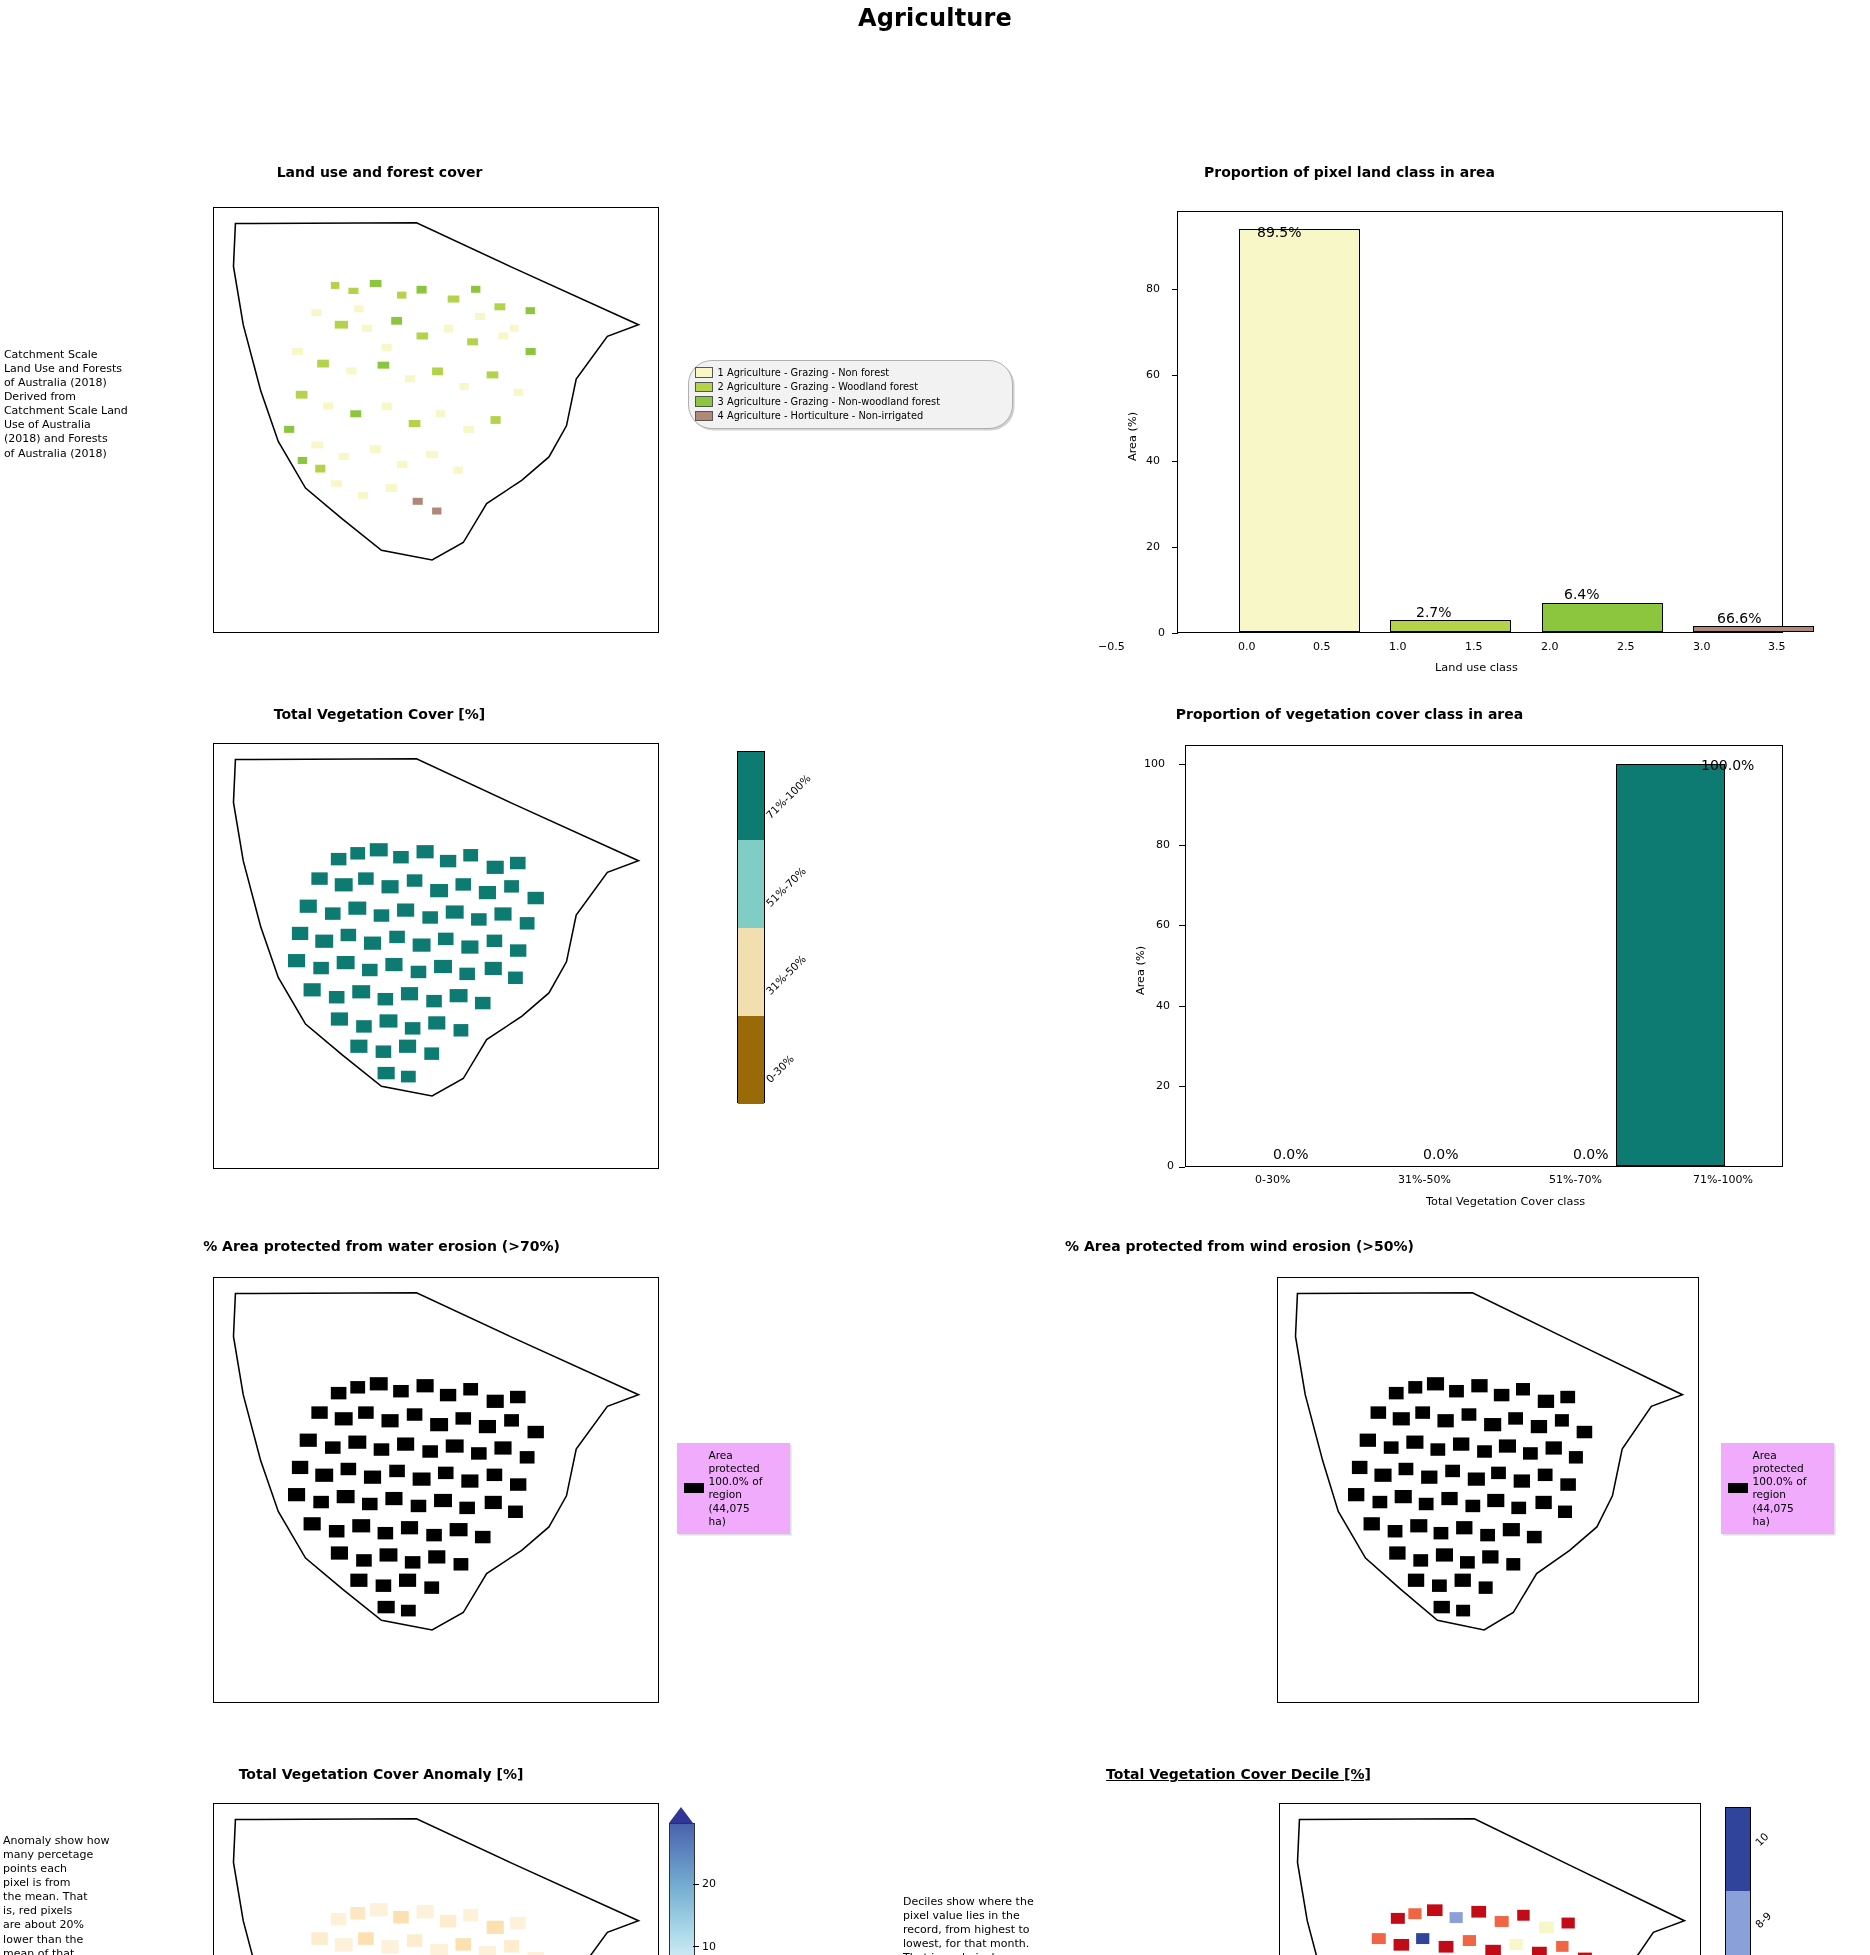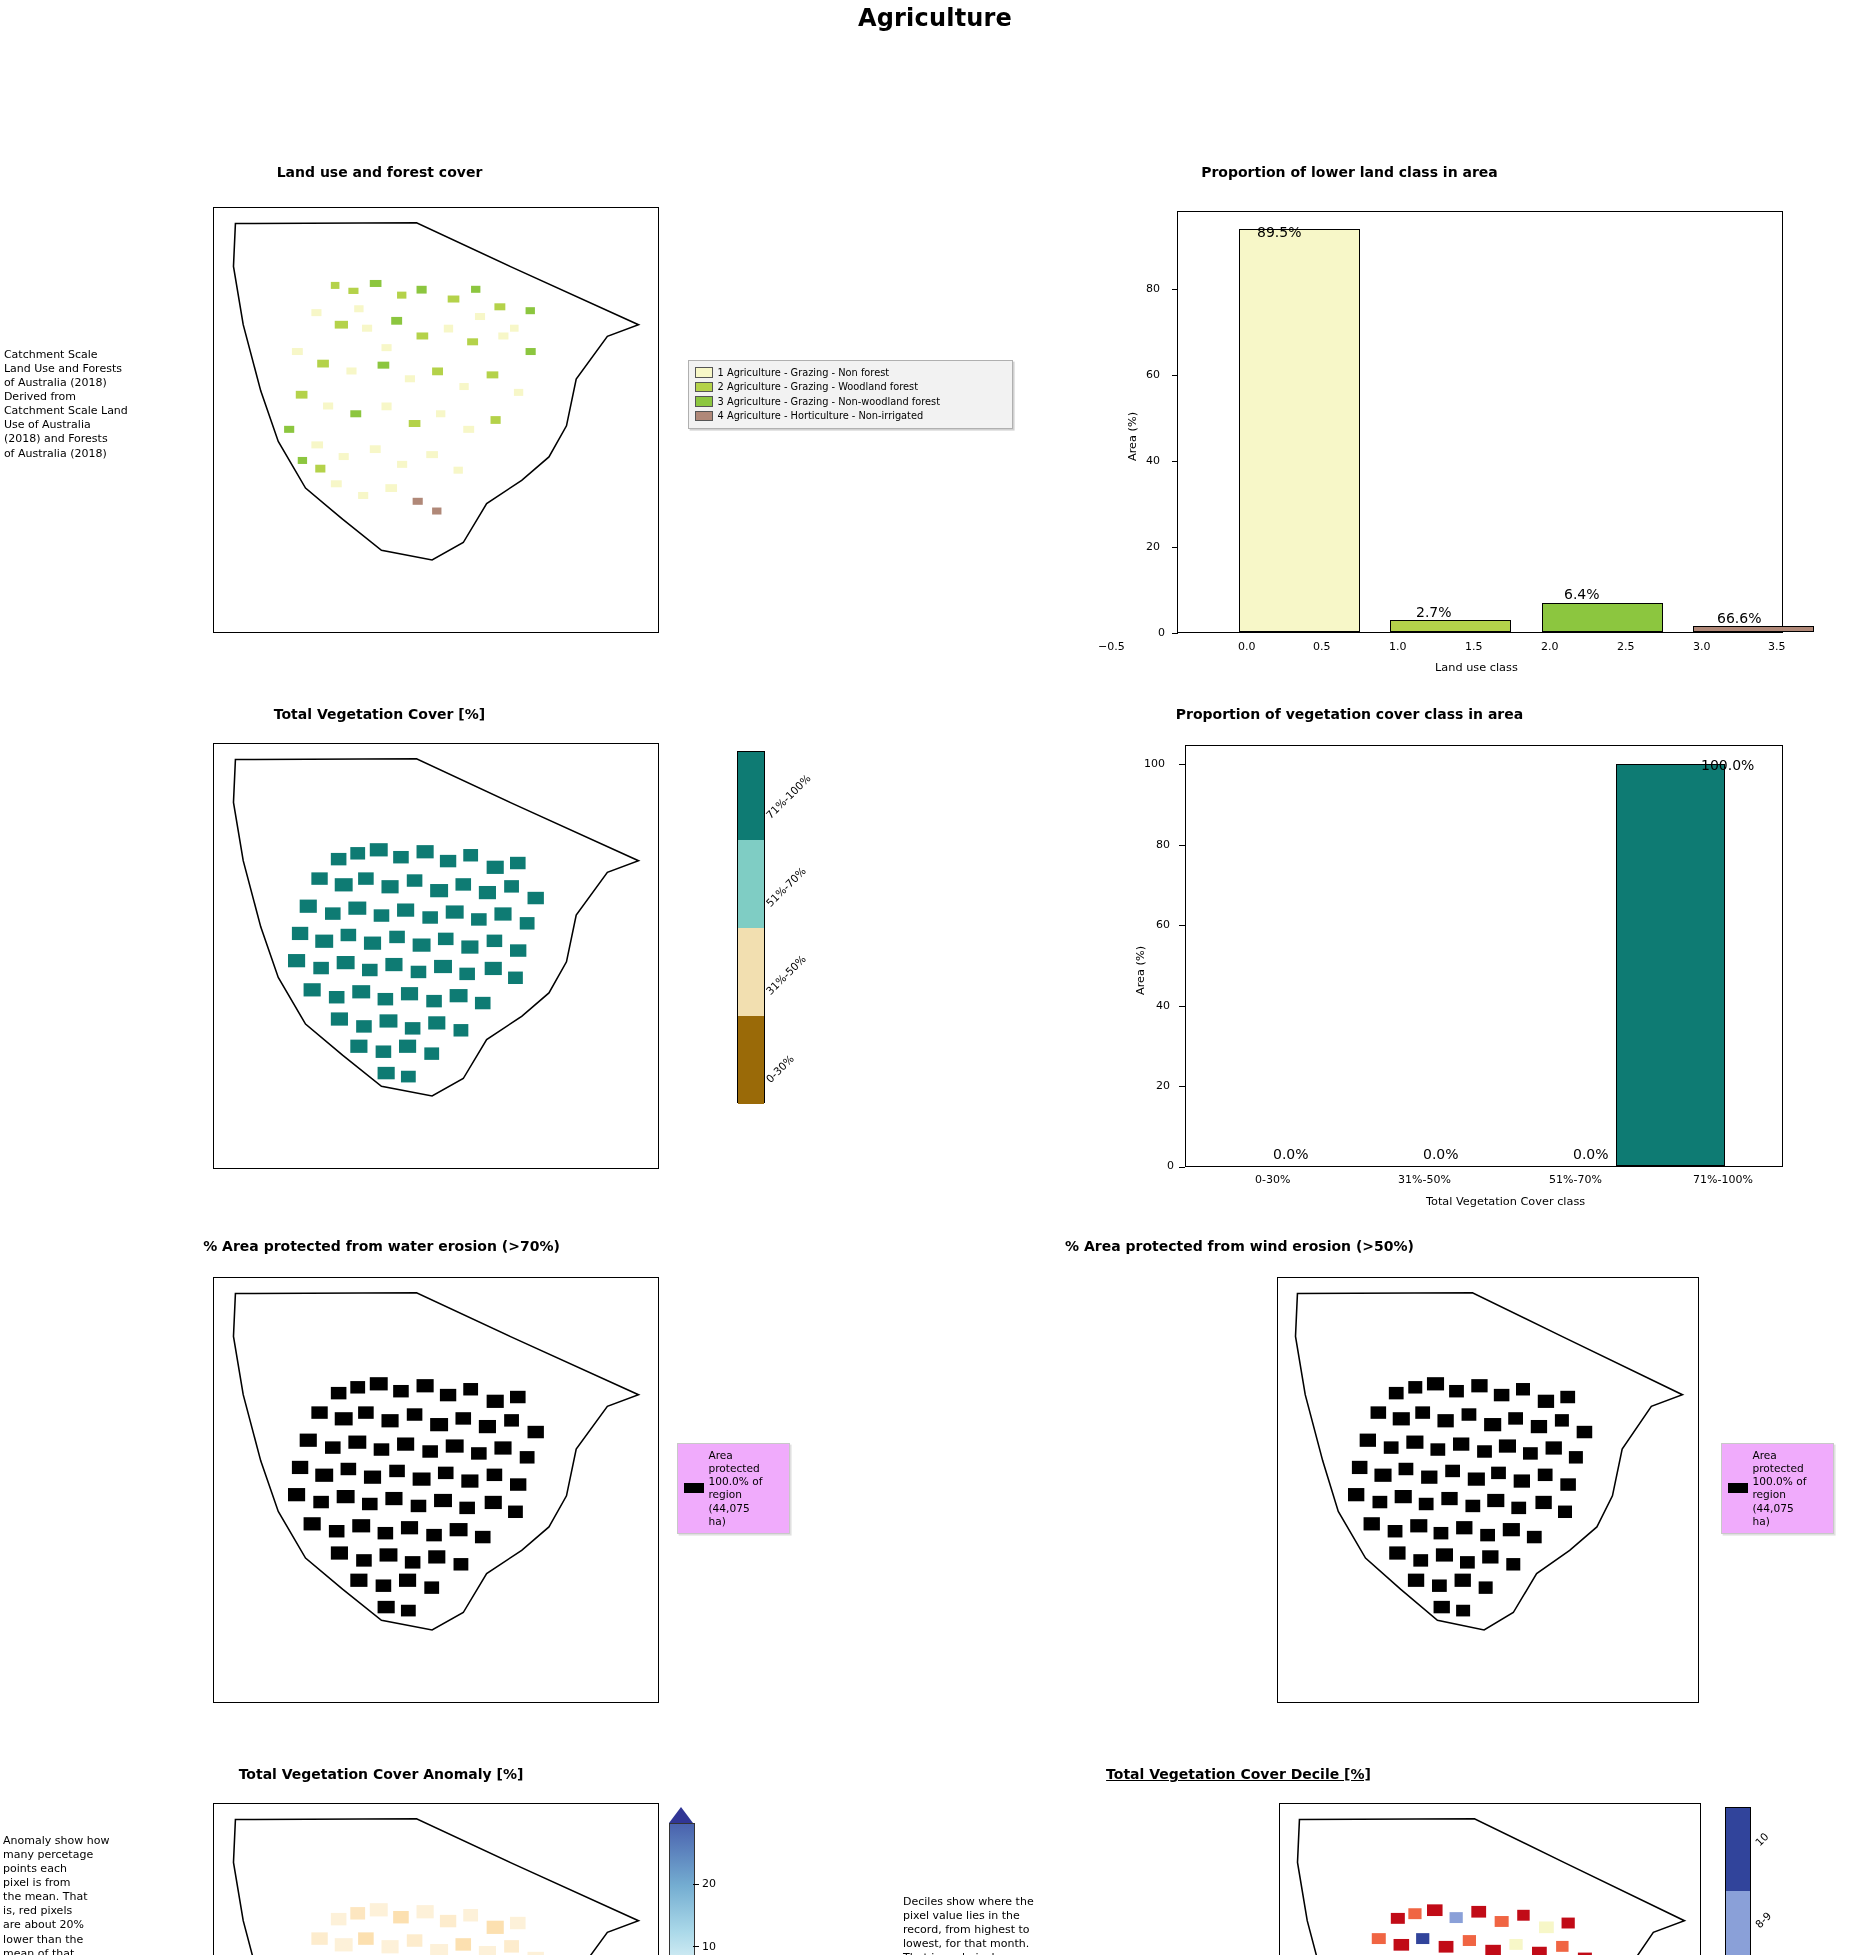--- a/index.html
+++ b/index.html
@@ -218,40 +218,40 @@
       <rect x="260" y="660" width="26" height="20" fill="#b4d24a"></rect>
       <rect x="215" y="640" width="24" height="18" fill="#8cc63f"></rect>
       <rect x="360" y="250" width="24" height="18" fill="#f7f7c8"></rect>
       <rect x="430" y="350" width="26" height="18" fill="#f7f7c8"></rect>
       <rect x="670" y="270" width="26" height="18" fill="#f7f7c8"></rect>
       <rect x="760" y="300" width="22" height="18" fill="#f7f7c8"></rect>
     </g>
   </svg>
 </div>
 
-<div class="legend-box" style="left:688px; top:360px; width:325px;">
+<div class="legend-box" style="left:688px; top:360px; width:325px;border-radius:24px;">
   <div class="legend-row">
     <span class="legend-swatch" style="background:#f7f7c8"></span>
     <span>1 Agriculture - Grazing - Non forest</span>
   </div>
   <div class="legend-row">
     <span class="legend-swatch" style="background:#b4d24a"></span>
     <span>2 Agriculture - Grazing - Woodland forest</span>
   </div>
   <div class="legend-row">
     <span class="legend-swatch" style="background:#8cc63f"></span>
     <span>3 Agriculture - Grazing - Non-woodland forest</span>
   </div>
   <div class="legend-row">
     <span class="legend-swatch" style="background:#b08878"></span>
     <span>4 Agriculture - Horticulture - Non-irrigated</span>
   </div>
 </div>
 
-<div class="panel-title" style="left:1056px; top:164px; width:587px;">Proportion of lower land class in area</div>
+<div class="panel-title" style="left:1056px; top:164px; width:587px;">Proportion of pixel land class in area</div>
 
 <div class="axes-frame" style="left:1177px; top:211px; width:606px; height:422px;">
 
   <div class="bar" style="left:61px; bottom:0px; width:121px; height:403px; background:#f7f7c8;"></div>
   <div class="bar" style="left:212px; bottom:0px; width:121px; height:12px; background:#b4d24a;"></div>
   <div class="bar" style="left:364px; bottom:0px; width:121px; height:29px; background:#8cc63f;"></div>
   <div class="bar" style="left:515px; bottom:0px; width:121px; height:6.3px; background:#b08878;"></div>
 </div>
 
 <div class="bar-value" style="left:1257px; top:224px;">89.5%</div>

